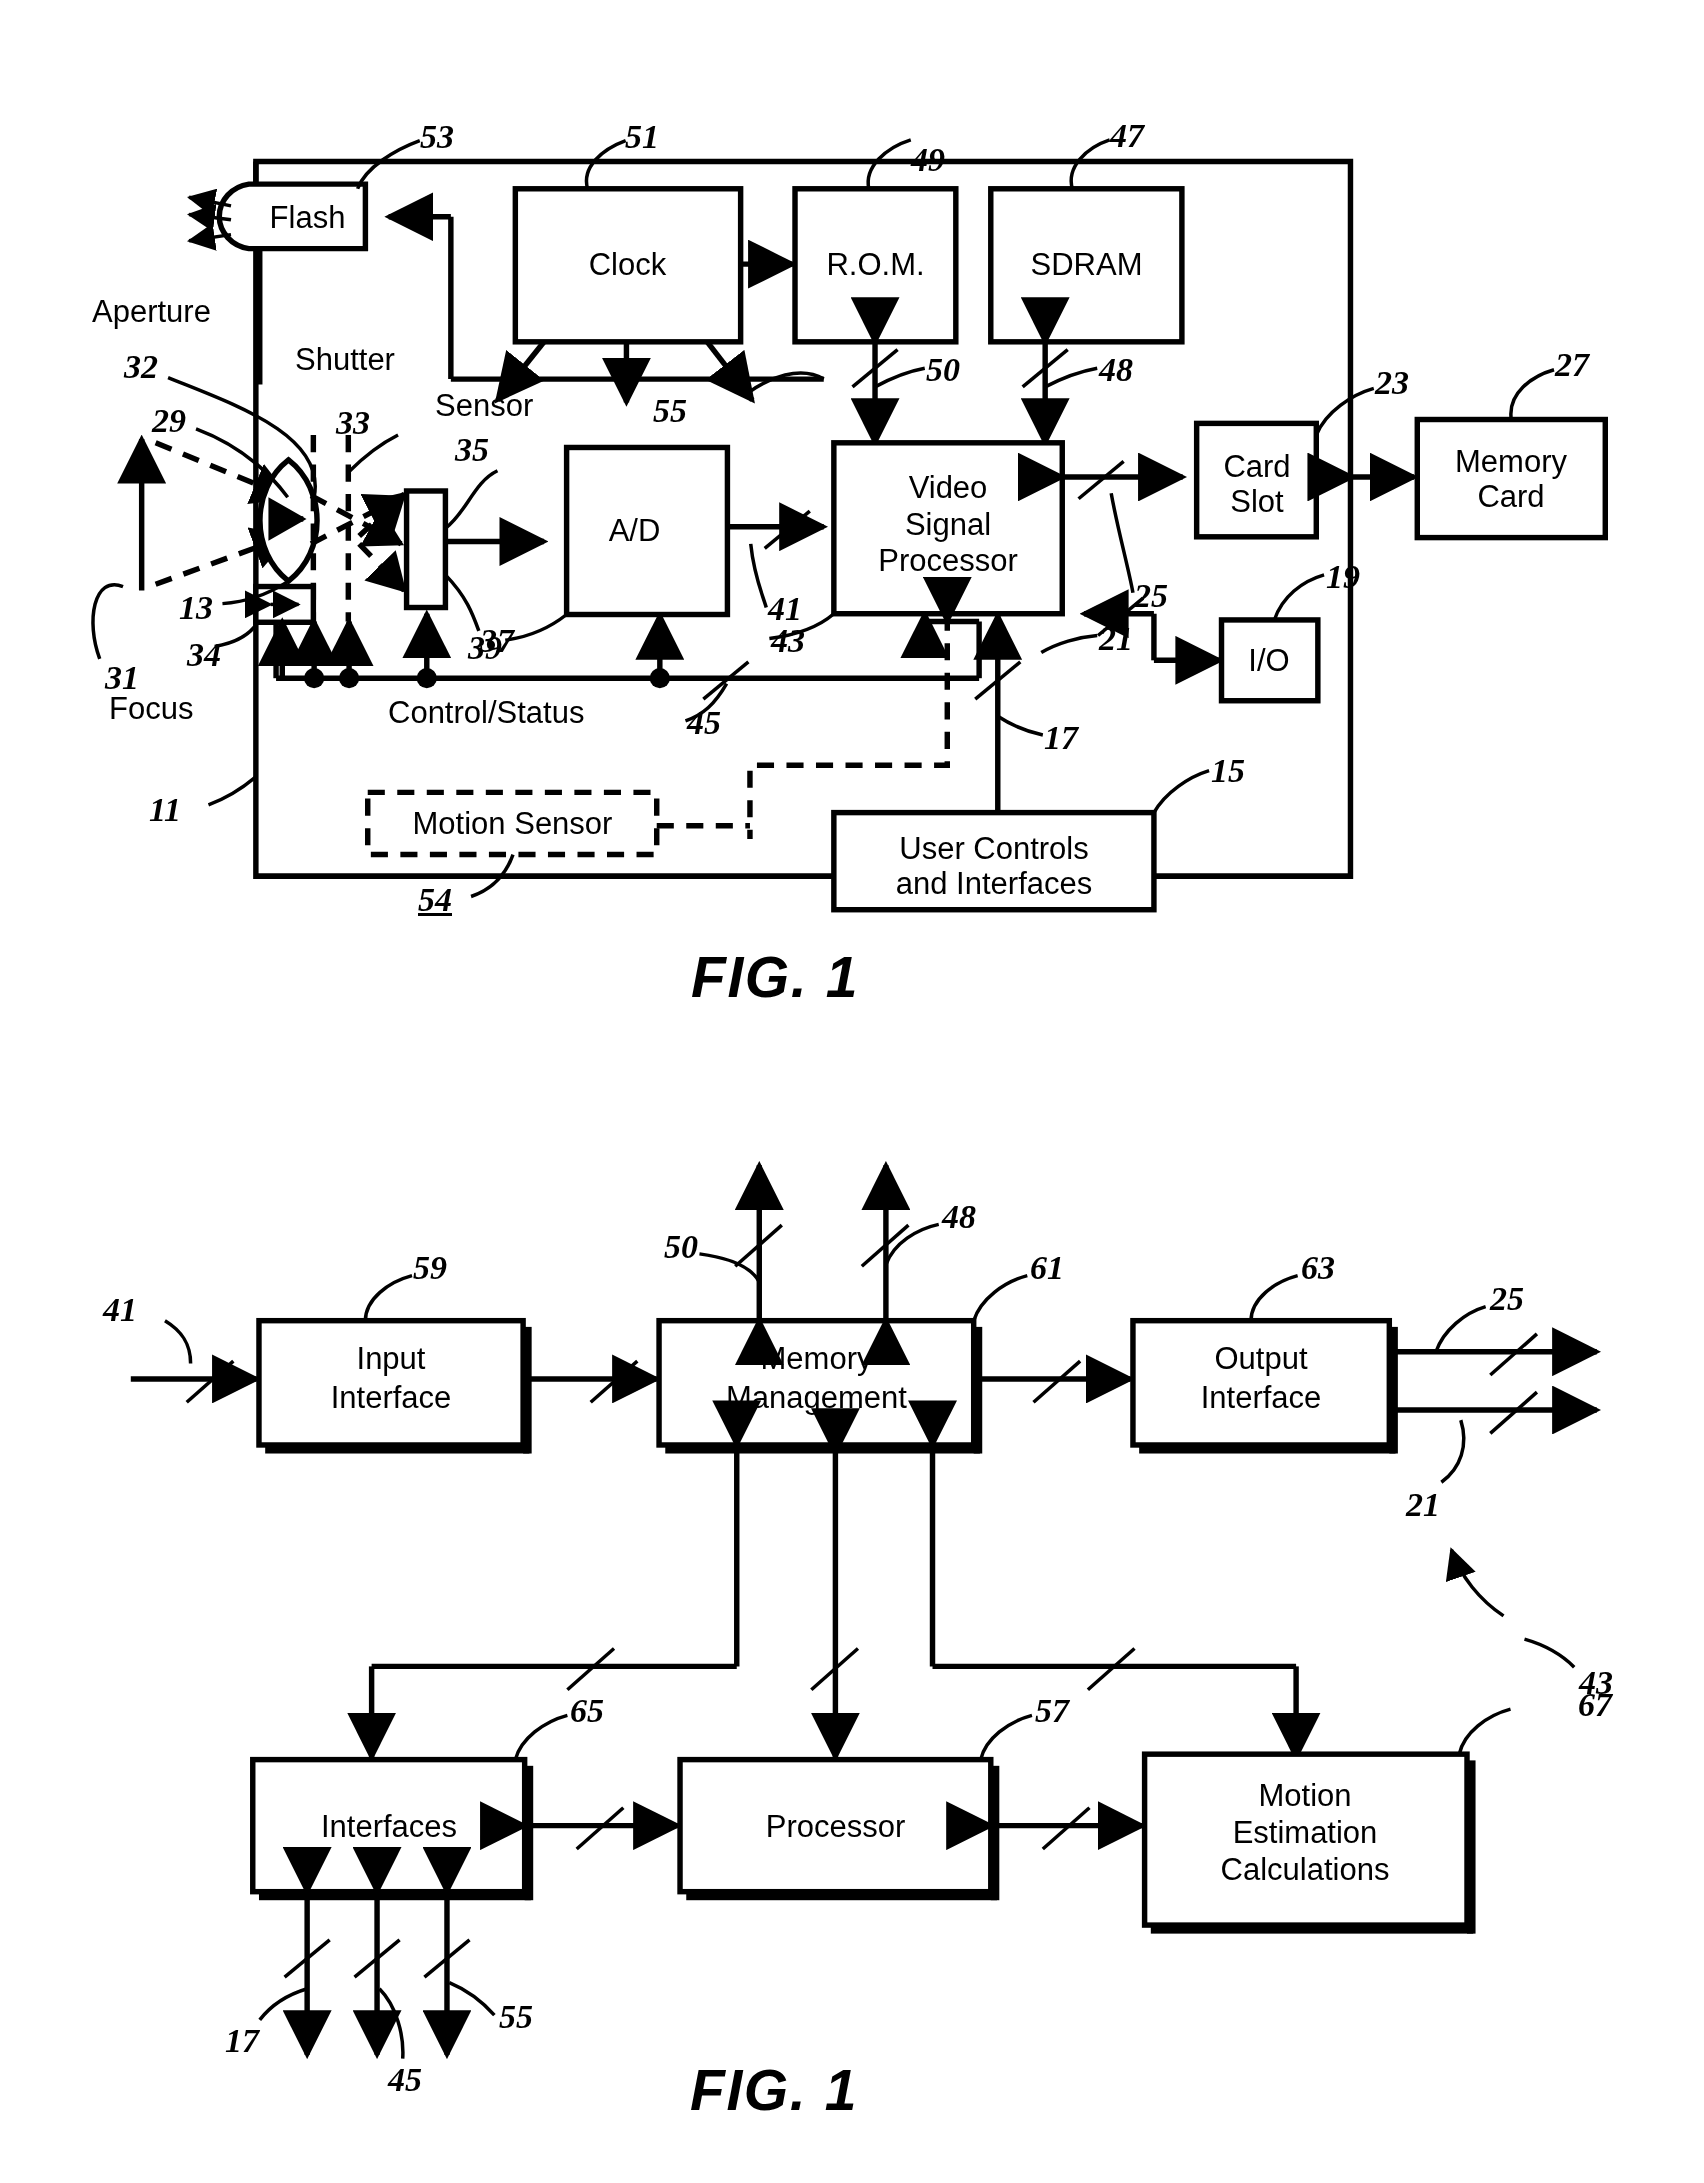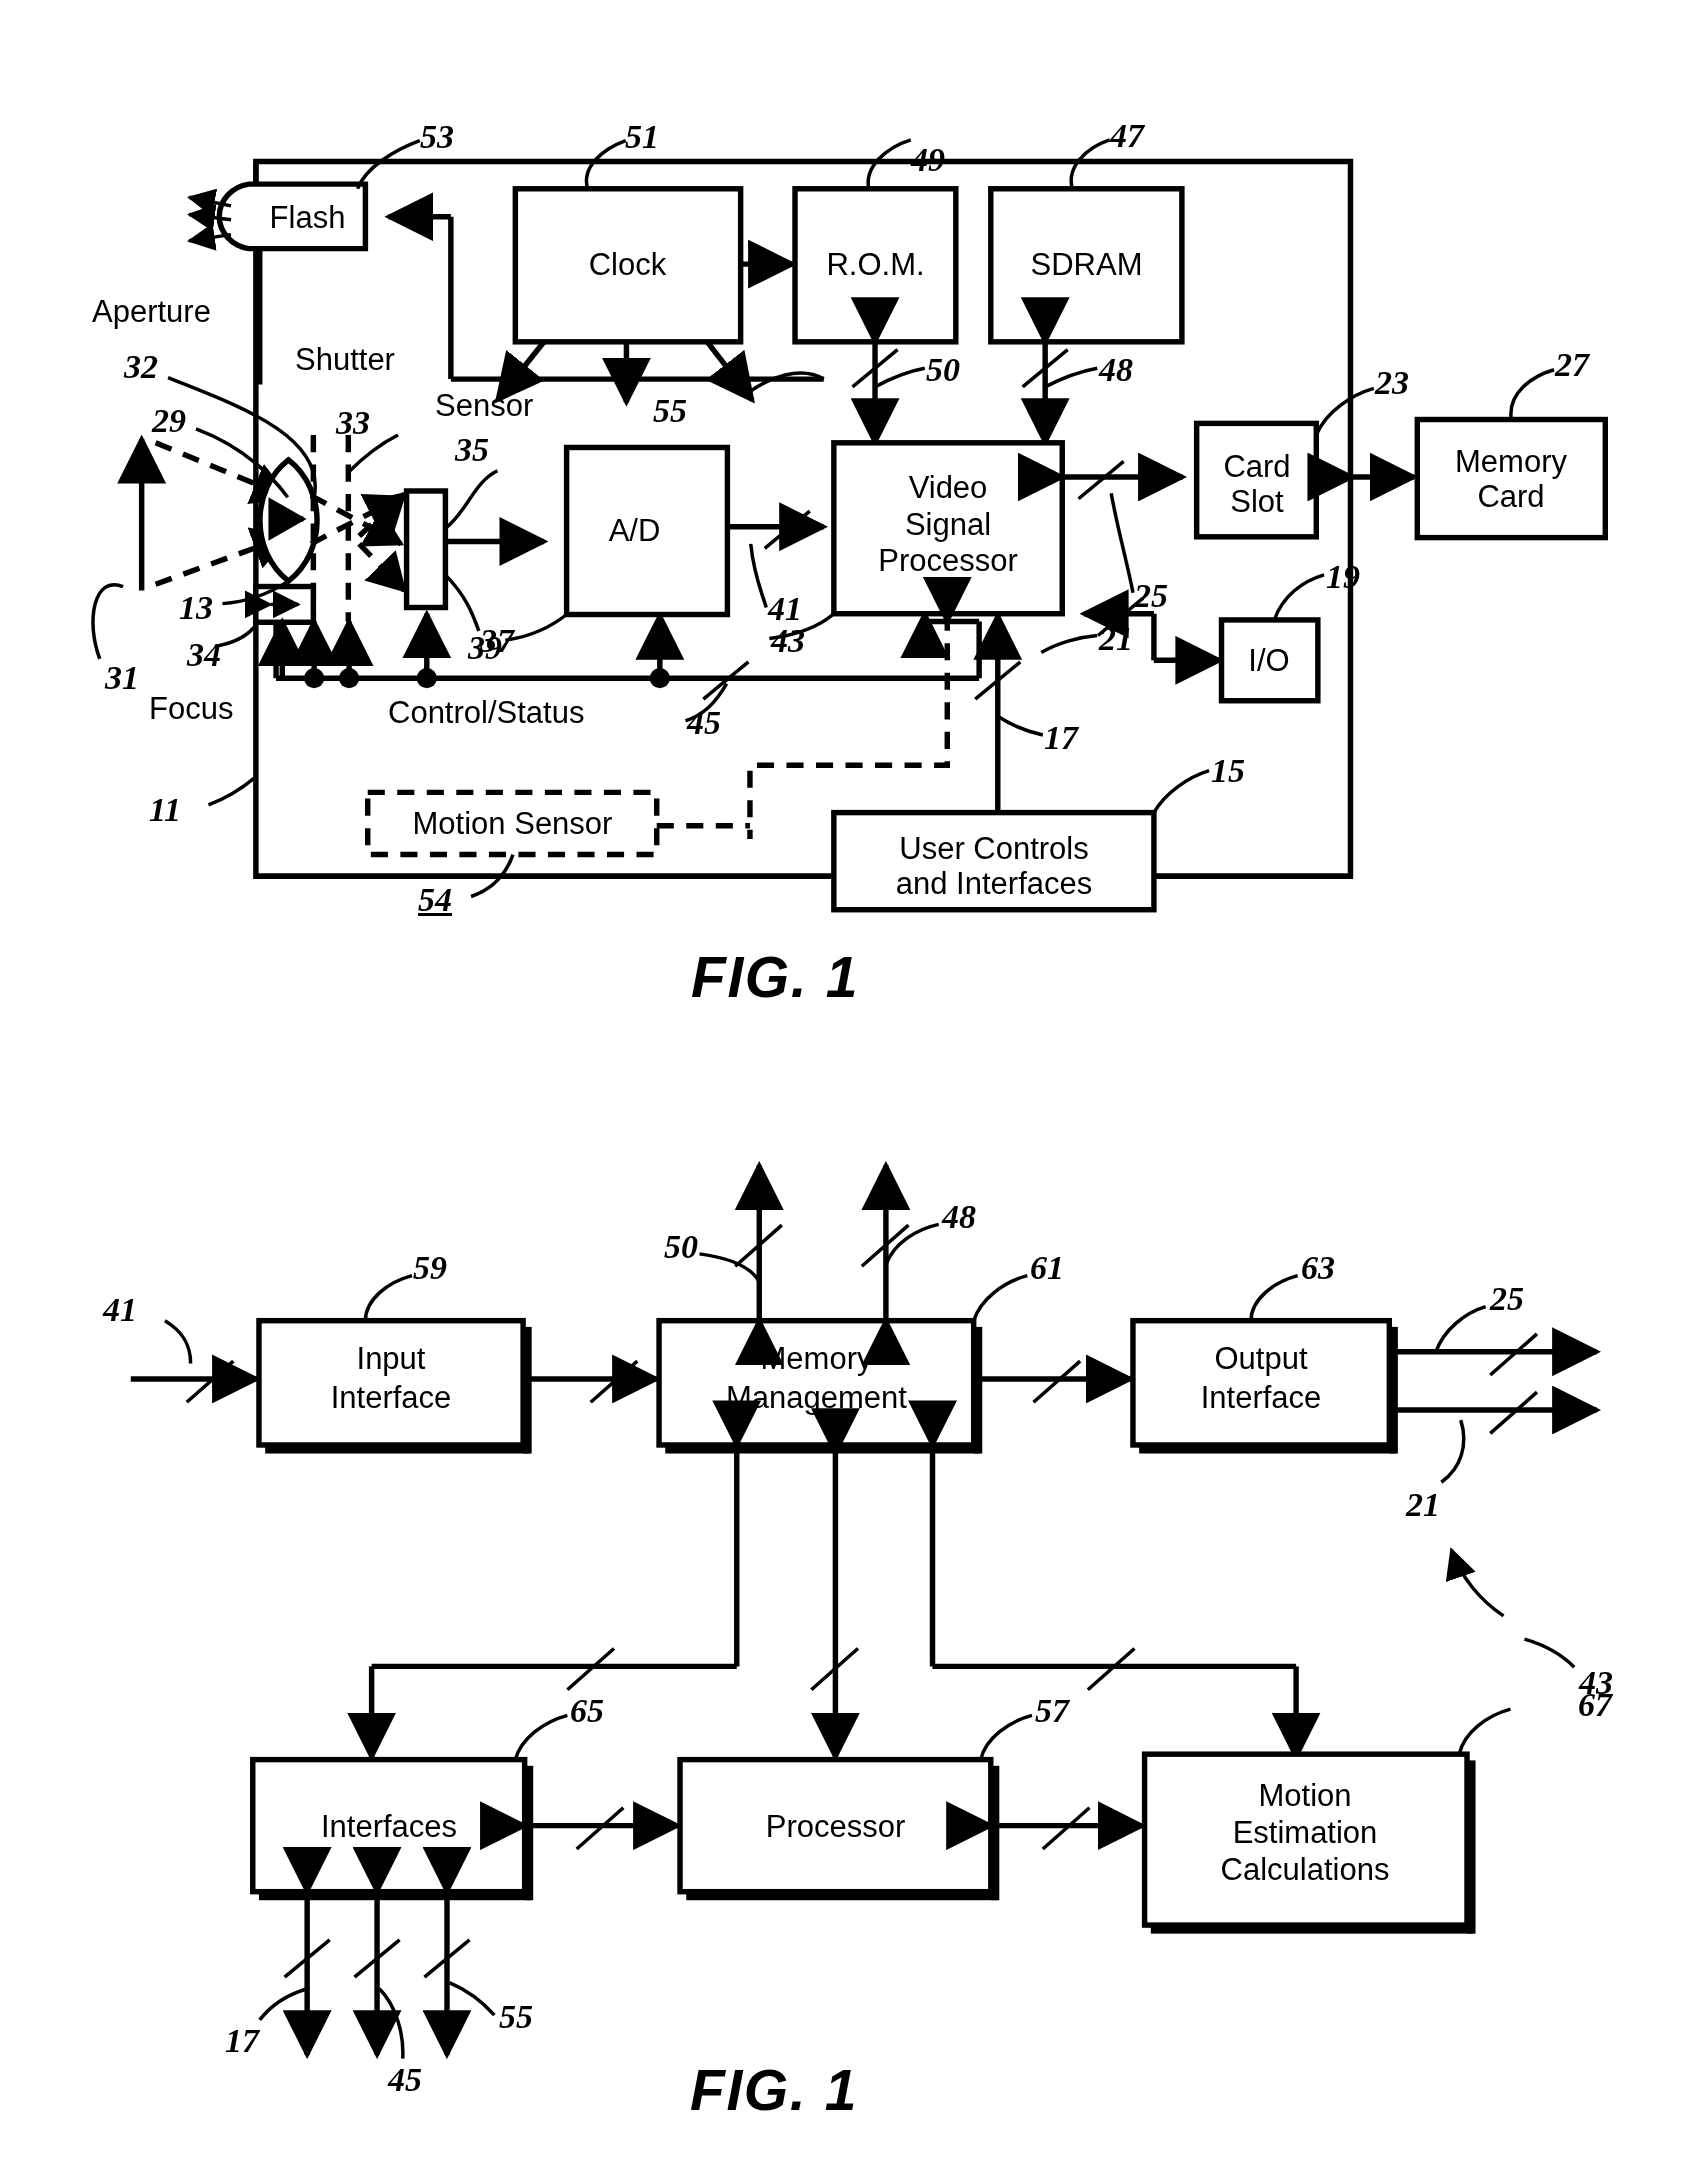--- a/index.html
+++ b/index.html
@@ -327,21 +327,21 @@
 <div class="lbl" style="left:1221px;top:643px;width:96px;">I/O</div>
 
 <div class="lbl" style="left:368px;top:806px;width:289px;">Motion Sensor</div>
 
 <div class="lbl" style="left:834px;top:831px;width:320px;">User Controls</div>
 <div class="lbl" style="left:834px;top:866px;width:320px;">and Interfaces</div>
 
 <div class="free" style="left:92px;top:294px;">Aperture</div>
 <div class="free" style="left:295px;top:342px;">Shutter</div>
 <div class="free" style="left:435px;top:388px;">Sensor</div>
-<div class="free" style="left:109px;top:691px;margin-left:40px;">Focus</div>
+<div class="free" style="left:109px;top:691px;">Focus</div>
 <div class="free" style="left:388px;top:695px;">Control/Status</div>
 
 <div class="num" style="left:420px;top:118px;">53</div>
 <div class="num" style="left:625px;top:118px;">51</div>
 <div class="num" style="left:911px;top:117px;margin-top:24px;">49</div>
 <div class="num" style="left:1110px;top:117px;">47</div>
 <div class="num" style="left:124px;top:348px;">32</div>
 <div class="num" style="left:152px;top:402px;">29</div>
 <div class="num" style="left:336px;top:404px;">33</div>
 <div class="num" style="left:455px;top:431px;">35</div>

